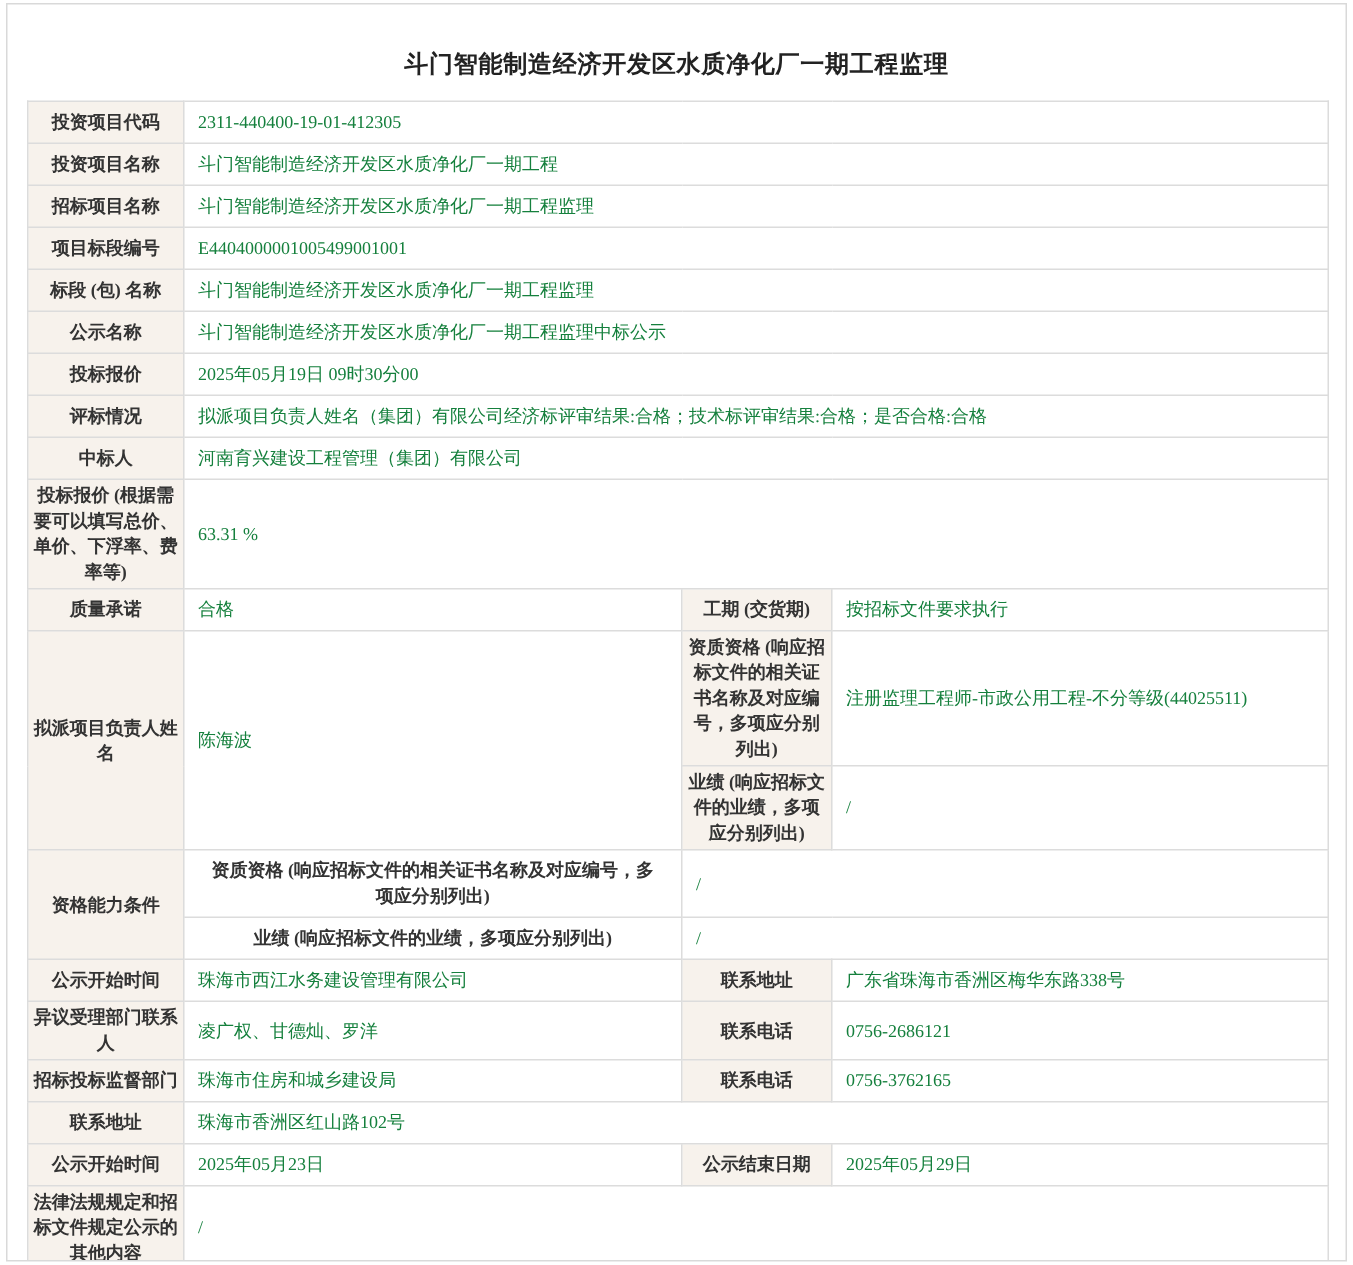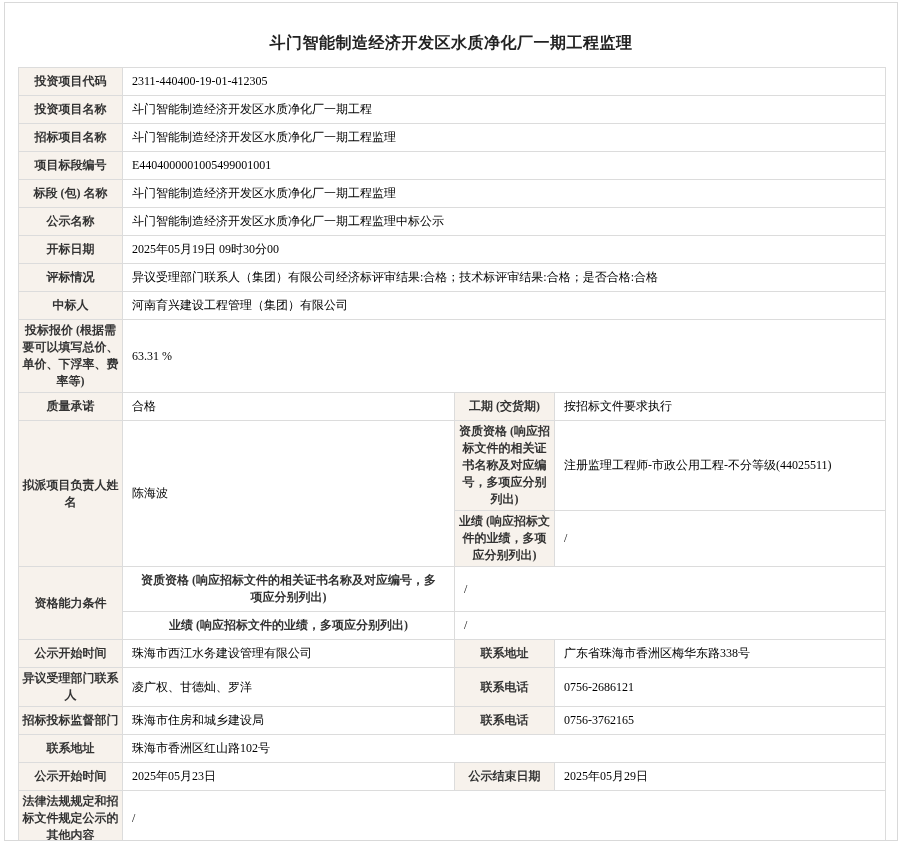--- a/index.html
+++ b/index.html
@@ -54,21 +54,21 @@
     font-weight: bold;
     font-size: 11px;
     text-align: center;
     padding: 2px 14px;
     color: #333333;
   }
   td.val {
     background: #ffffff;
     text-align: left;
     padding: 2px 6px 2px 9px;
-    color: #000000;
+    color: #15803d;
   }
   col.cA { width: 104px; }
   col.cB { width: 332px; }
   col.cC { width: 100px; }
   col.cD { width: 331px; }
   tr.h28 { height: 28px; }
   tr.h45 { height: 45px; }
   tr.h46 { height: 46px; }
   tr.h52 { height: 52px; }
   tr.h67 { height: 67px; }
@@ -107,26 +107,26 @@
     </tr>
     <tr class="h28">
       <td class="lbl">标段 (包) 名称</td>
       <td class="val" colspan="3">斗门智能制造经济开发区水质净化厂一期工程监理</td>
     </tr>
     <tr class="h28">
       <td class="lbl">公示名称</td>
       <td class="val" colspan="3">斗门智能制造经济开发区水质净化厂一期工程监理中标公示</td>
     </tr>
     <tr class="h28">
-      <td class="lbl">开标日期</td>
+      <td class="lbl">投标报价</td>
       <td class="val" colspan="3">2025年05月19日 09时30分00</td>
     </tr>
     <tr class="h28">
       <td class="lbl">评标情况</td>
-      <td class="val" colspan="3">异议受理部门联系人（集团）有限公司经济标评审结果:合格；技术标评审结果:合格；是否合格:合格</td>
+      <td class="val" colspan="3">拟派项目负责人姓名（集团）有限公司经济标评审结果:合格；技术标评审结果:合格；是否合格:合格</td>
     </tr>
     <tr class="h28">
       <td class="lbl">中标人</td>
       <td class="val" colspan="3">河南育兴建设工程管理（集团）有限公司</td>
     </tr>
     <tr class="h67">
       <td class="lbl">投标报价 (根据需要可以填写总价、单价、下浮率、费率等)</td>
       <td class="val" colspan="3">63.31 %</td>
     </tr>
     <tr class="h28">

